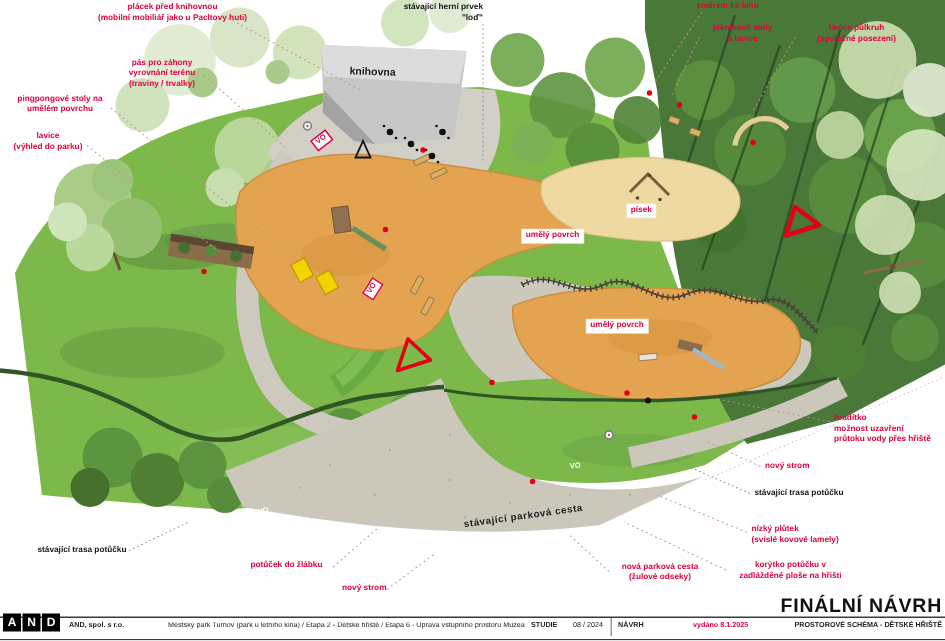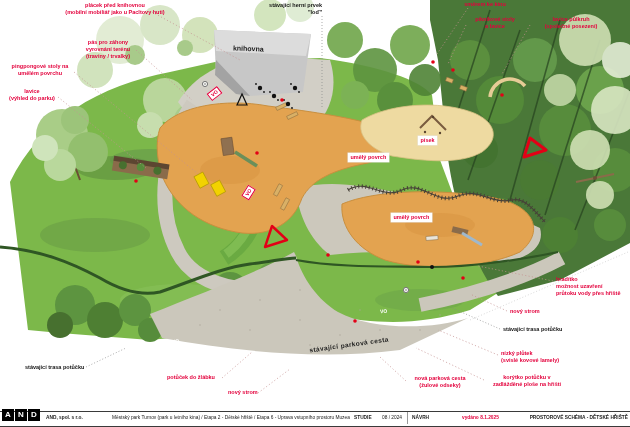--- a/index.html
+++ b/index.html
@@ -352,20 +352,21 @@
 
   <div class="bldg-lbl" style="left:233px;top:45px;">knihovna</div>
   <div class="tag" style="left:348px;top:153px;">umělý povrch</div>
   <div class="tag" style="left:391px;top:213px;">umělý povrch</div>
   <div class="tag" style="left:418px;top:136px;">písek</div>
   <div class="vo-badge" style="left:208px;top:89px;transform:rotate(-38deg);">VO</div>
   <div class="vo-badge" style="left:242px;top:188px;transform:rotate(-58deg);">VO</div>
   <div class="vo-white" style="left:172px;top:339px;transform:rotate(-8deg);">VO</div>
   <div class="vo-white" style="left:380px;top:309px;transform:rotate(-5deg);">VO</div>
 
+  <div class="final-title">FINÁLNÍ NÁVRH</div>
   <div class="titlebar"></div>
   <div class="logo">
     <span>A</span>
     <span>N</span>
     <span>D</span>
   </div>
   <div class="tb b" style="left:46px;">AND, spol. s r.o.</div>
   <div class="tb" style="left:112px;width:238px;overflow:hidden;">Městský park Turnov (park u letního kina) / Etapa 2 - Dětské hřiště / Etapa 6 - Úprava vstupního prostoru Muzea Českého ráje</div>
   <div class="tb b" style="left:354px;">STUDIE</div>
   <div class="tb" style="left:382px;">08 / 2024</div>

